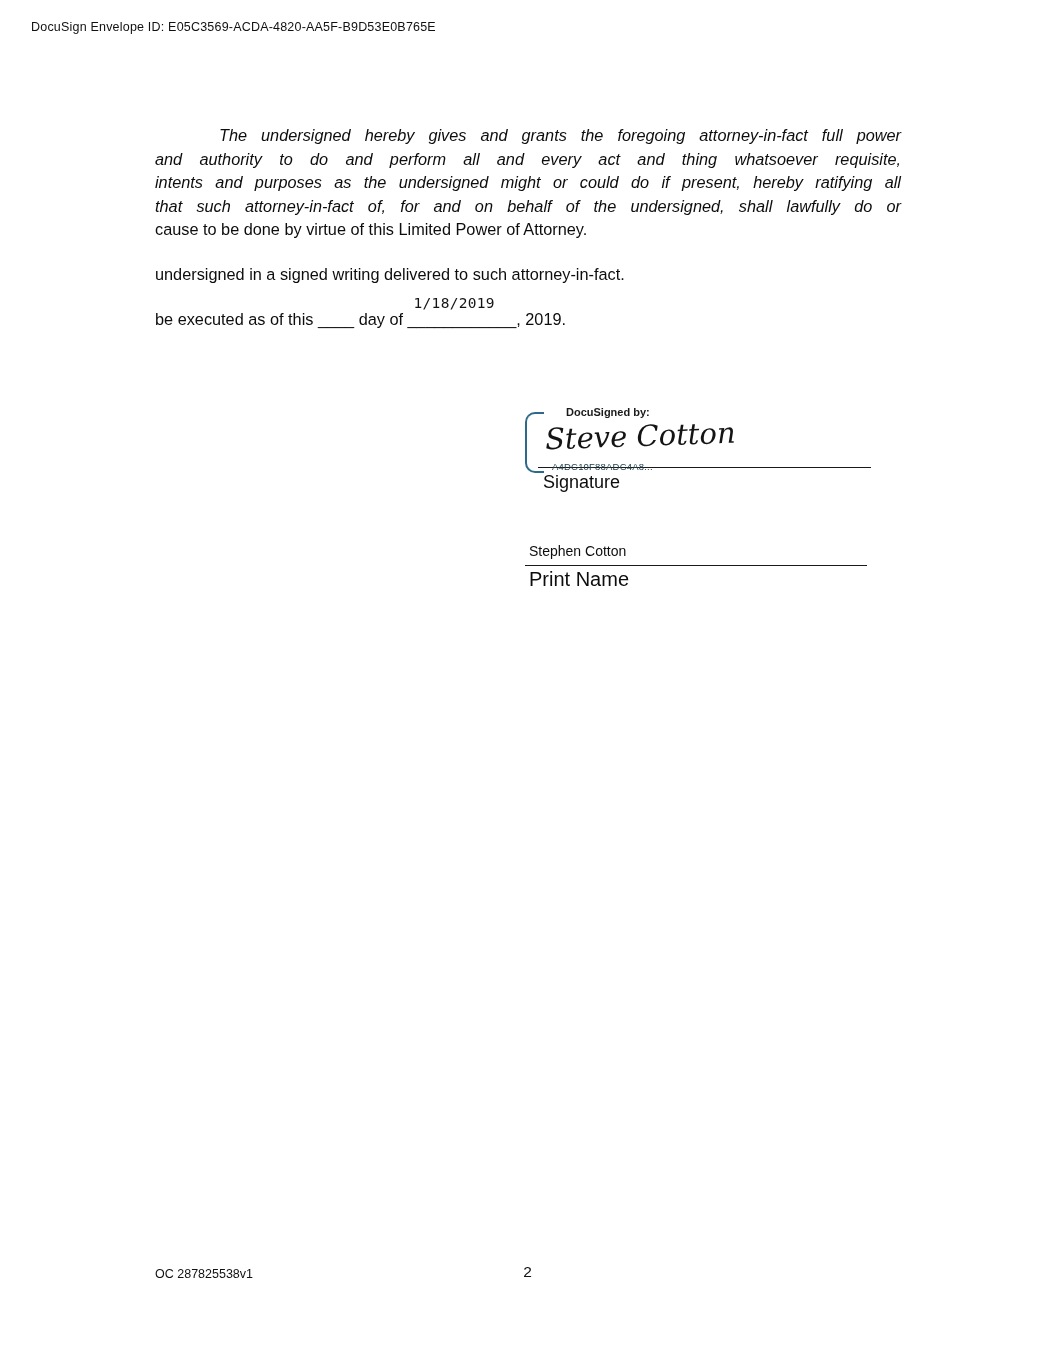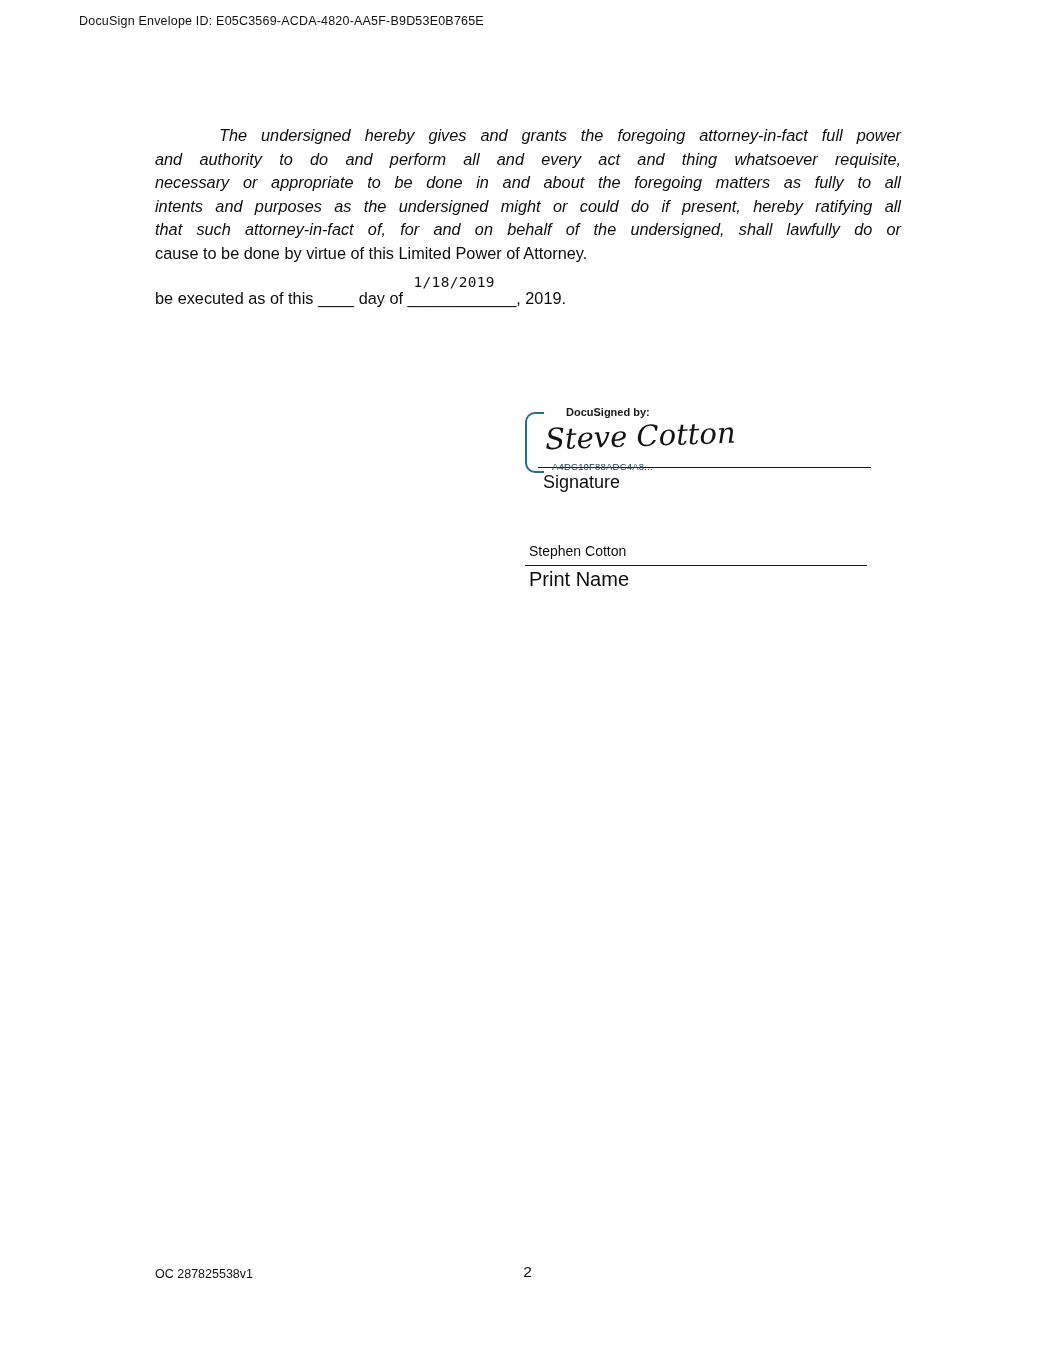--- a/index.html
+++ b/index.html
@@ -12,26 +12,25 @@
     width: 1055px;
     height: 1365px;
     background: #ffffff;
     font-family: "Liberation Sans", sans-serif;
     color: #111111;
     overflow: hidden;
   }
   .envelope-header {
     position: absolute;
     left: 31px;
-    top: 14px;
+    top: 20px;
     font-size: 12.5px;
     letter-spacing: 0.2px;
     color: #111111;
     white-space: nowrap;
-    margin-left: 48px;
   }
   .doc-body {
     position: absolute;
     left: 155px;
     top: 124px;
     width: 746px;
     font-size: 16.3px;
     line-height: 23.6px;
     color: #0d0d0d;
   }
@@ -180,27 +179,27 @@
 
 <div class="page">
 
   <div class="envelope-header">DocuSign Envelope ID: E05C3569-ACDA-4820-AA5F-B9D53E0B765E</div>
 
   <div class="doc-body">
 
     <div class="para">
       <div class="line jline indent">The undersigned hereby gives and grants the foregoing attorney-in-fact full power</div>
       <div class="line jline">and authority to do and perform all and every act and thing whatsoever requisite,</div>
-      <div class="line jline">necessary or appropriate to be done in and about the foregoing matters as fully to all</div>
       <div class="line jline">intents and purposes as the undersigned might or could do if present, hereby ratifying all</div>
       <div class="line jline">that such attorney-in-fact of, for and on behalf of the undersigned, shall lawfully do or</div>
       <div class="line lline">cause to be done by virtue of this Limited Power of Attorney.</div>
     </div>
 
     <div class="para">
+      <div class="line lline">undersigned in a signed writing delivered to such attorney-in-fact.</div>
     </div>
 
     <div class="para">
       <div class="line lline">
         <span>be executed as of this </span><span>____</span><span> day of </span><span class="date-blank-wrap"><span class="typed-date">1/18/2019</span><span>____________</span></span><span>, 2019.</span>
       </div>
     </div>
 
   </div>
 

